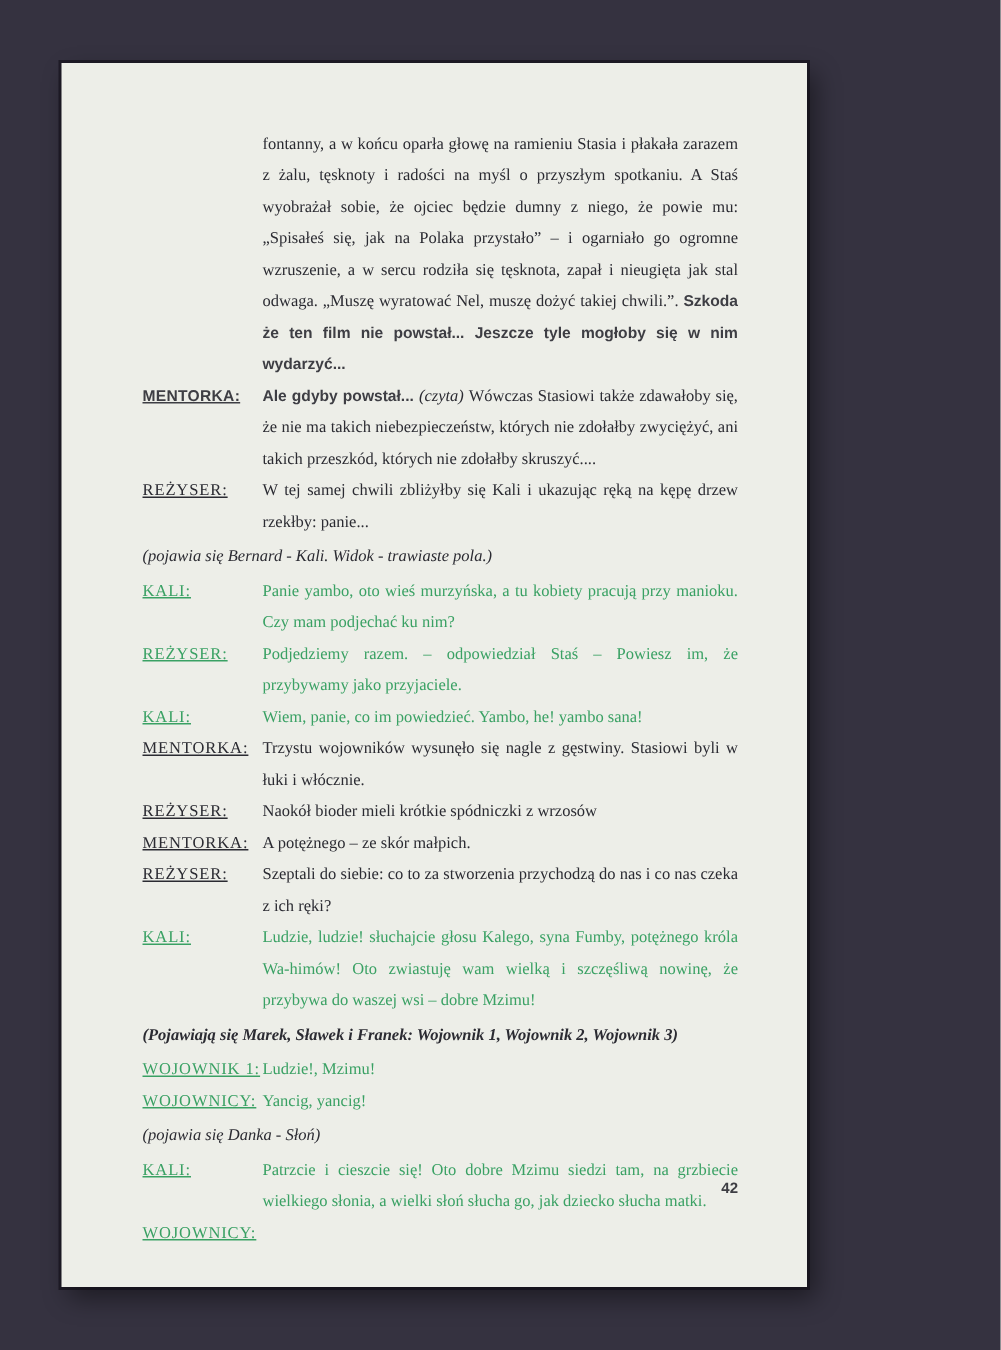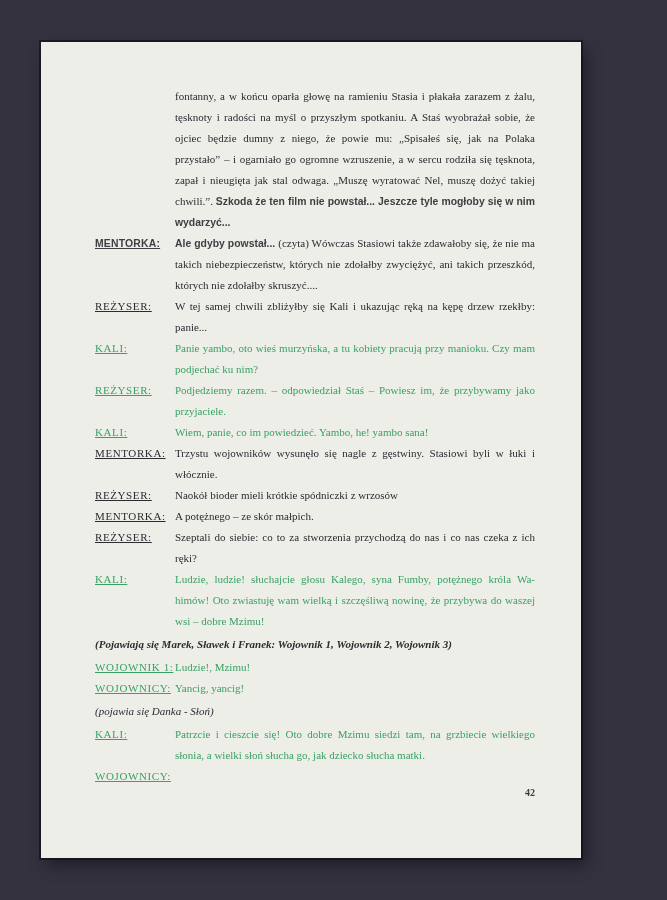--- a/index.html
+++ b/index.html
@@ -13,21 +13,21 @@
   body{
     width:667px;height:900px;
     background:var(--backdrop);
     position:relative;
     overflow:hidden;
     font-family:"Liberation Serif",serif;
   }
   .page{
     position:absolute;
     left:41px;top:42px;
-    width:540px;height:816px;
+    width:497px;height:816px;
     background:var(--paper);
     box-shadow:0 0 0 2px rgba(12,10,18,.55), 5px 7px 16px rgba(0,0,0,.45);
   }
   .content{
     position:absolute;
     left:54px;top:44px;right:46px;
     color:var(--ink);
     font-size:11px;
     line-height:21px;
   }
@@ -45,31 +45,31 @@
     color:var(--sans-ink);
     letter-spacing:.2px;
   }
   .speech{flex:1;text-align:justify}
   .seg-sans{
     font-family:"Liberation Sans",sans-serif;
     font-weight:bold;
     font-size:10.4px;
     color:var(--sans-ink);
   }
-  .seg-italic{}
+  .seg-italic{font-style:italic}
   .green .speech, .green .speaker, .green .seg-serif{color:var(--green)}
   .direction{
     font-style:italic;
     margin:2px 0;
   }
   .direction .bold{font-weight:bold}
   .page-number{
     position:absolute;
     top:745px;right:46px;
-    font-family:Liberation Serif, serif;
+    font-family:Liberation Sans, sans-serif;
     font-weight:bold;
     font-size:10px;
     color:var(--sans-ink);
   }
 </style>
 </head>
 <body>
 
 <div class="page">
   <div class="content">
@@ -78,20 +78,21 @@
         <span class="speech"><span class="seg-serif">fontanny, a w końcu oparła głowę na ramieniu Stasia i płakała zarazem z żalu, tęsknoty i radości na myśl o przyszłym spotkaniu. A Staś wyobrażał sobie, że ojciec będzie dumny z niego, że powie mu: „Spisałeś się, jak na Polaka przystało” – i ogarniało go ogromne wzruszenie, a w sercu rodziła się tęsknota, zapał i nieugięta jak stal odwaga. „Muszę wyratować Nel, muszę dożyć takiej chwili.”. </span><span class="seg-sans">Szkoda że ten film nie powstał... Jeszcze tyle mogłoby się w nim wydarzyć...</span></span>
       </div>
       <div class="block">
         <span class="speaker sans">MENTORKA:</span>
         <span class="speech"><span class="seg-sans">Ale gdyby powstał... </span><span class="seg-italic">(czyta) </span><span class="seg-serif">Wówczas Stasiowi także zdawałoby się, że nie ma takich niebezpieczeństw, których nie zdołałby zwyciężyć, ani takich przeszkód, których nie zdołałby skruszyć....</span></span>
       </div>
       <div class="block">
         <span class="speaker">REŻYSER:</span>
         <span class="speech"><span class="seg-serif">W tej samej chwili zbliżyłby się Kali i ukazując ręką na kępę drzew rzekłby: panie...</span></span>
       </div>
+      <div class="direction"><span class="">(pojawia się Bernard - Kali. Widok - trawiaste pola.)</span></div>
       <div class="block green">
         <span class="speaker">KALI:</span>
         <span class="speech"><span class="seg-serif">Panie yambo, oto wieś murzyńska, a tu kobiety pracują przy manioku. Czy mam podjechać ku nim?</span></span>
       </div>
       <div class="block green">
         <span class="speaker">REŻYSER:</span>
         <span class="speech"><span class="seg-serif">Podjedziemy razem. – odpowiedział Staś – Powiesz im, że przybywamy jako przyjaciele.</span></span>
       </div>
       <div class="block green">
         <span class="speaker">KALI:</span>

